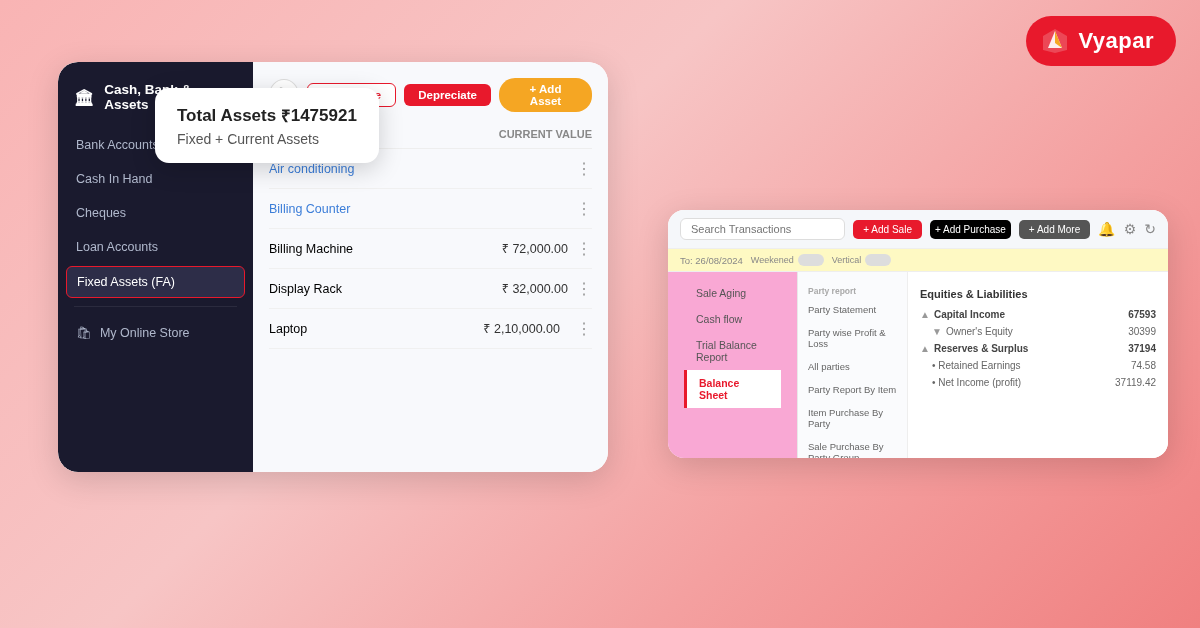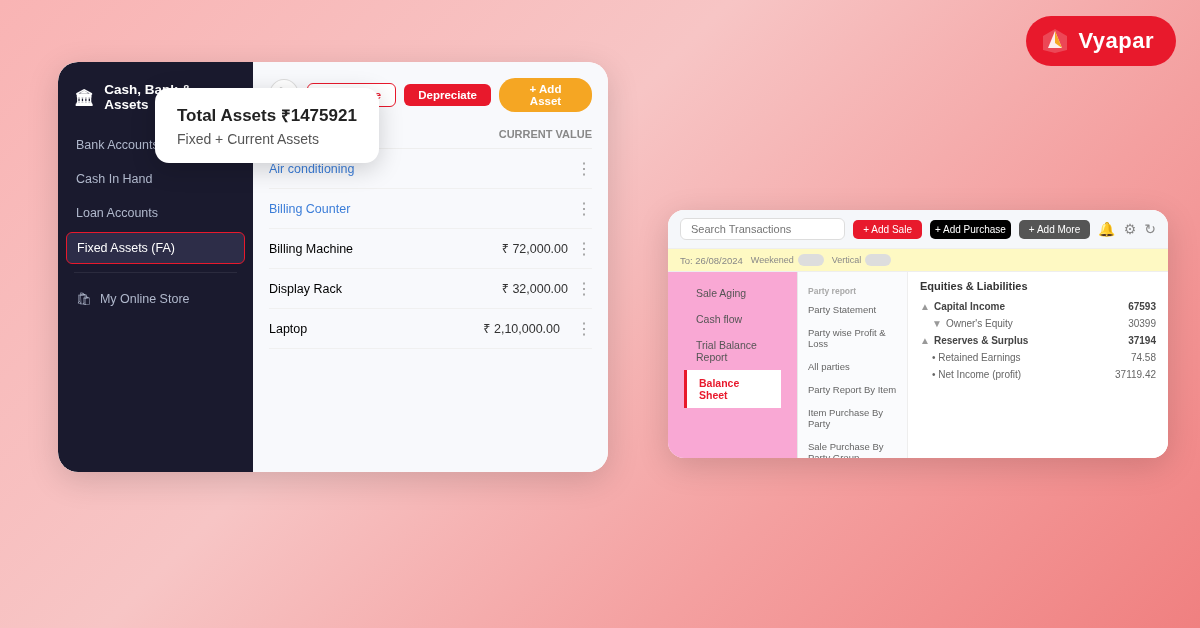--- a/index.html
+++ b/index.html
@@ -335,20 +335,21 @@
       flex: 1;
       overflow-y: auto;
       padding: 8px 12px;
       background: white;
     }
     .balance-section-title {
       font-size: 11px;
       font-weight: 700;
       color: #333;
       margin-bottom: 6px;
+      margin-top: 8px;
     }
     .balance-row {
       display: flex;
       justify-content: space-between;
       padding: 3px 0;
       font-size: 10px;
       color: #444;
     }
     .balance-row.indent { padding-left: 12px; color: #666; }
     .balance-row.bold { font-weight: 700; }
@@ -389,20 +390,23 @@
   <div class="sidebar">
     <div class="sidebar-header">
       <span class="bank-icon">🏛</span>
       <span>Cash, Bank &amp; Assets</span>
     </div>
     <div class="sidebar-item">
       <span>Bank Accounts</span>
     </div>
     <div class="sidebar-item">
       <span>Cash In Hand</span>
+    </div>
+    <div class="sidebar-item">
+      <span>Cheques</span>
     </div>
     <div class="sidebar-item">
       <span>Loan Accounts</span>
     </div>
     <div class="sidebar-item active">
       <span>Fixed Assets (FA)</span>
     </div>
     <div class="sidebar-divider"></div>
     <div class="sidebar-store">
       <span>🛍</span>

